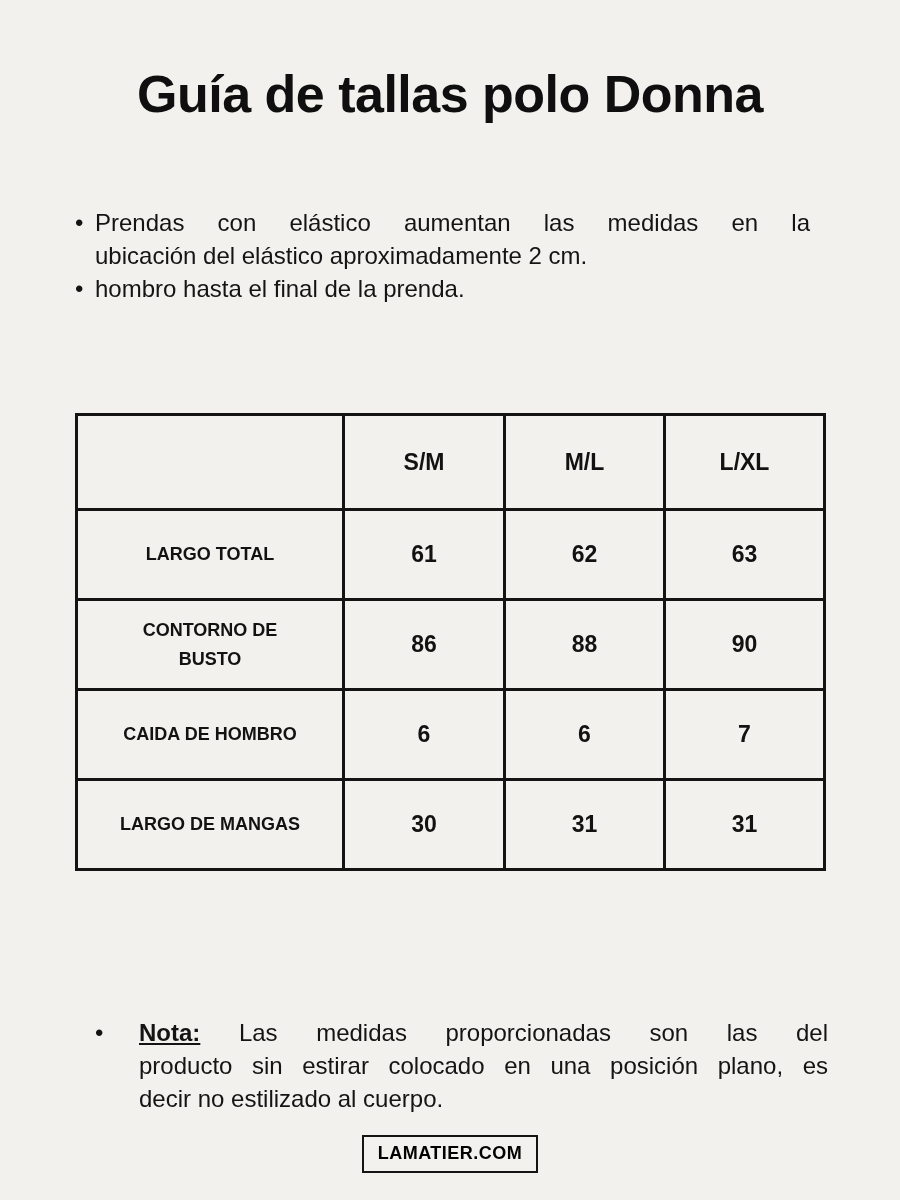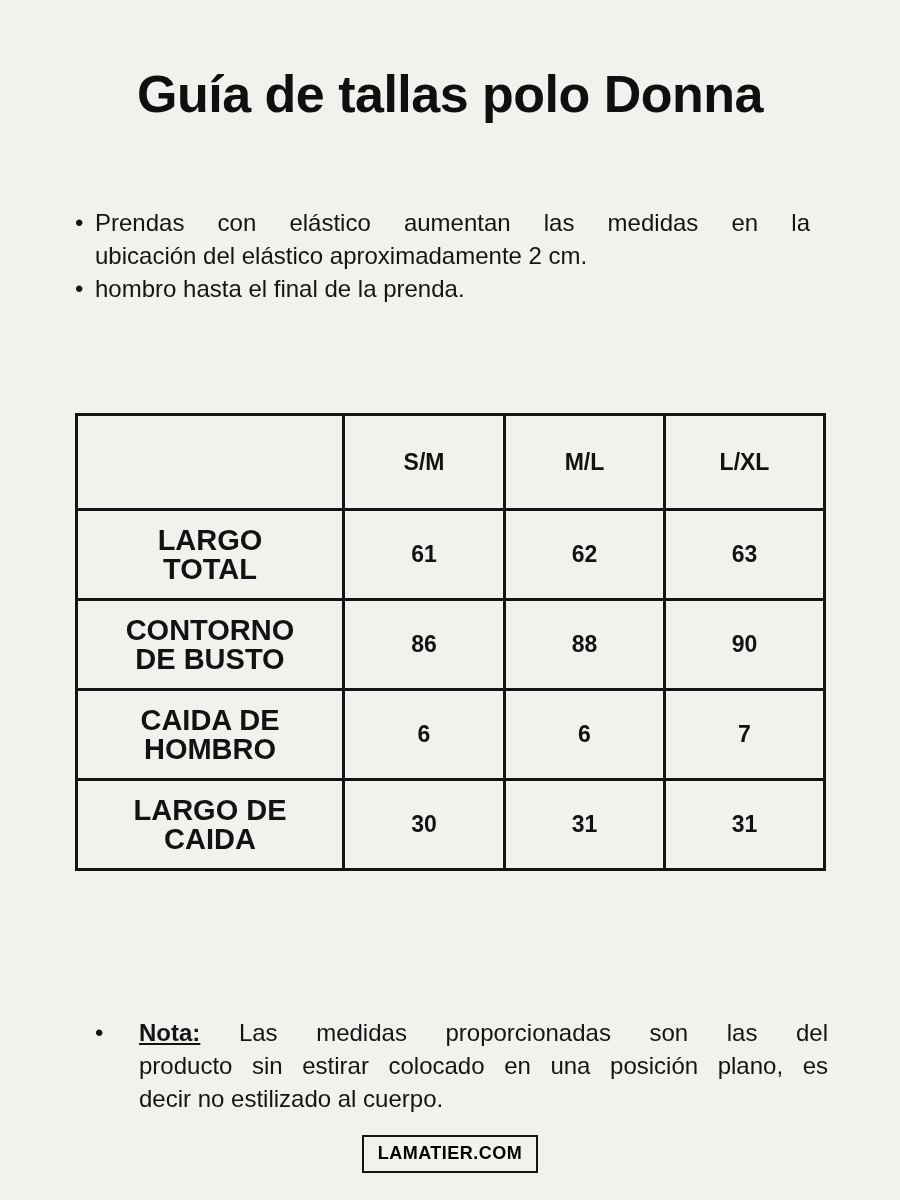--- a/index.html
+++ b/index.html
@@ -54,21 +54,21 @@
   }
   table.size-table th, table.size-table td {
     border: 3px solid #141414;
     text-align: center;
     vertical-align: middle;
     font-weight: 700;
     color: #121212;
   }
   table.size-table thead th { height: 95px; font-size: 23px; }
   table.size-table tbody tr { height: 90px; }
-  td.row-label { font-size: 29px; line-height: 29px; padding: 0 34px; }
+  td.row-label { font-size: 18px; line-height: 29px; padding: 0 34px; }
   td.cell-value { font-size: 23px; }
 
   
   .note {
     position: absolute;
     top: 1016px; left: 95px; width: 733px;
     font-size: 24px;
     line-height: 33px;
     color: #141414;
   }
@@ -142,21 +142,21 @@
           <td class="cell-value">88</td>
           <td class="cell-value">90</td>
         </tr>
         <tr>
           <td class="row-label">CAIDA DE HOMBRO</td>
           <td class="cell-value">6</td>
           <td class="cell-value">6</td>
           <td class="cell-value">7</td>
         </tr>
         <tr>
-          <td class="row-label">LARGO DE CAIDA</td>
+          <td class="row-label">LARGO DE MANGAS</td>
           <td class="cell-value">30</td>
           <td class="cell-value">31</td>
           <td class="cell-value">31</td>
         </tr>
       </tbody>
     </table>
   </div>
 
   <div class="note bullet-item">
     <span class="bullet-dot">•</span>

